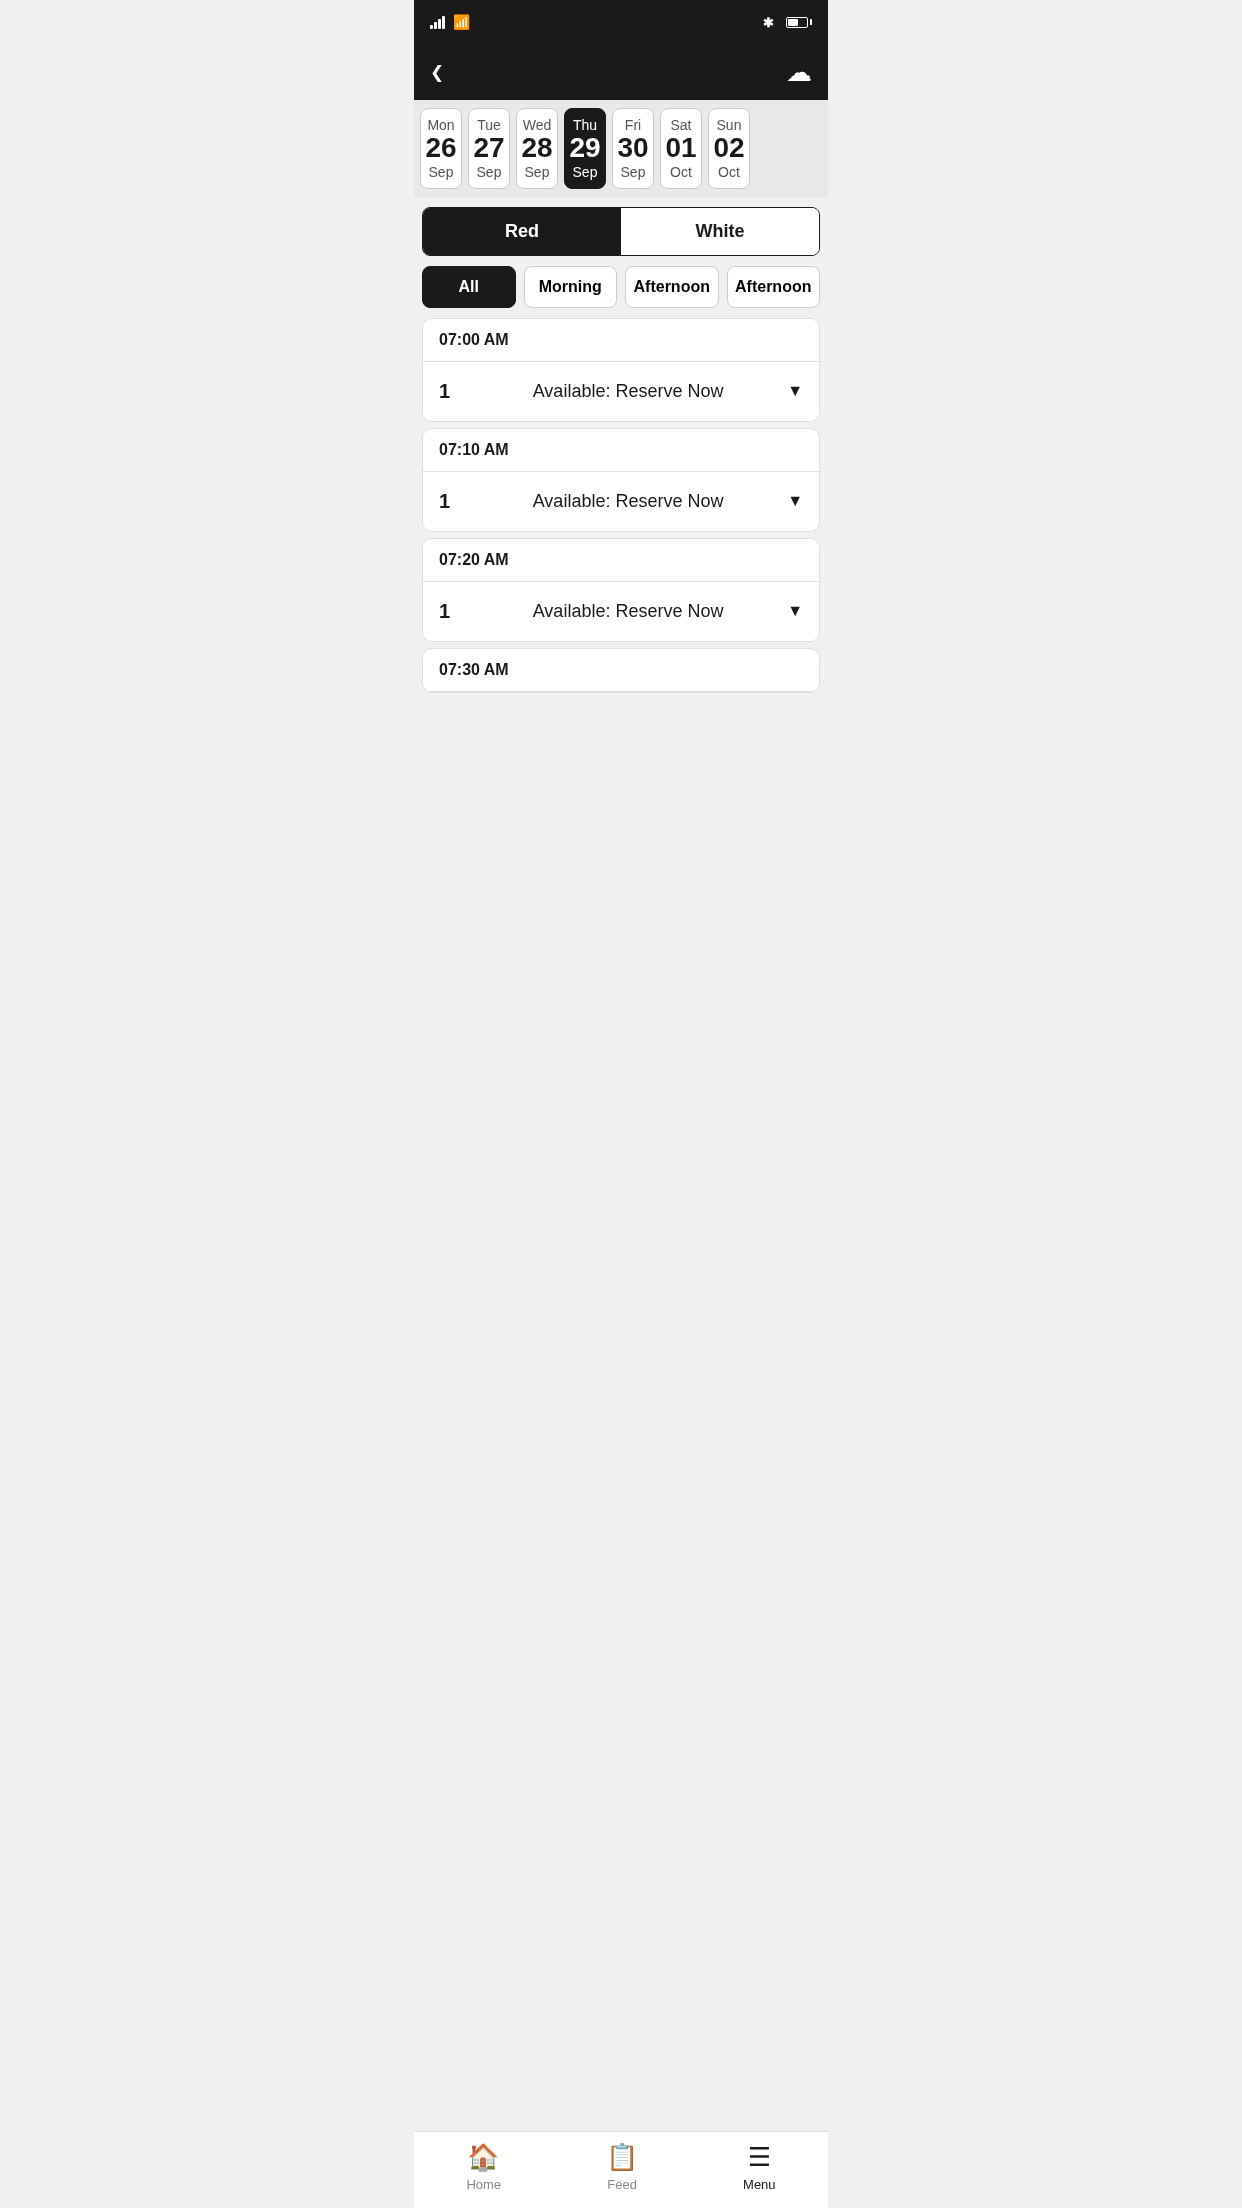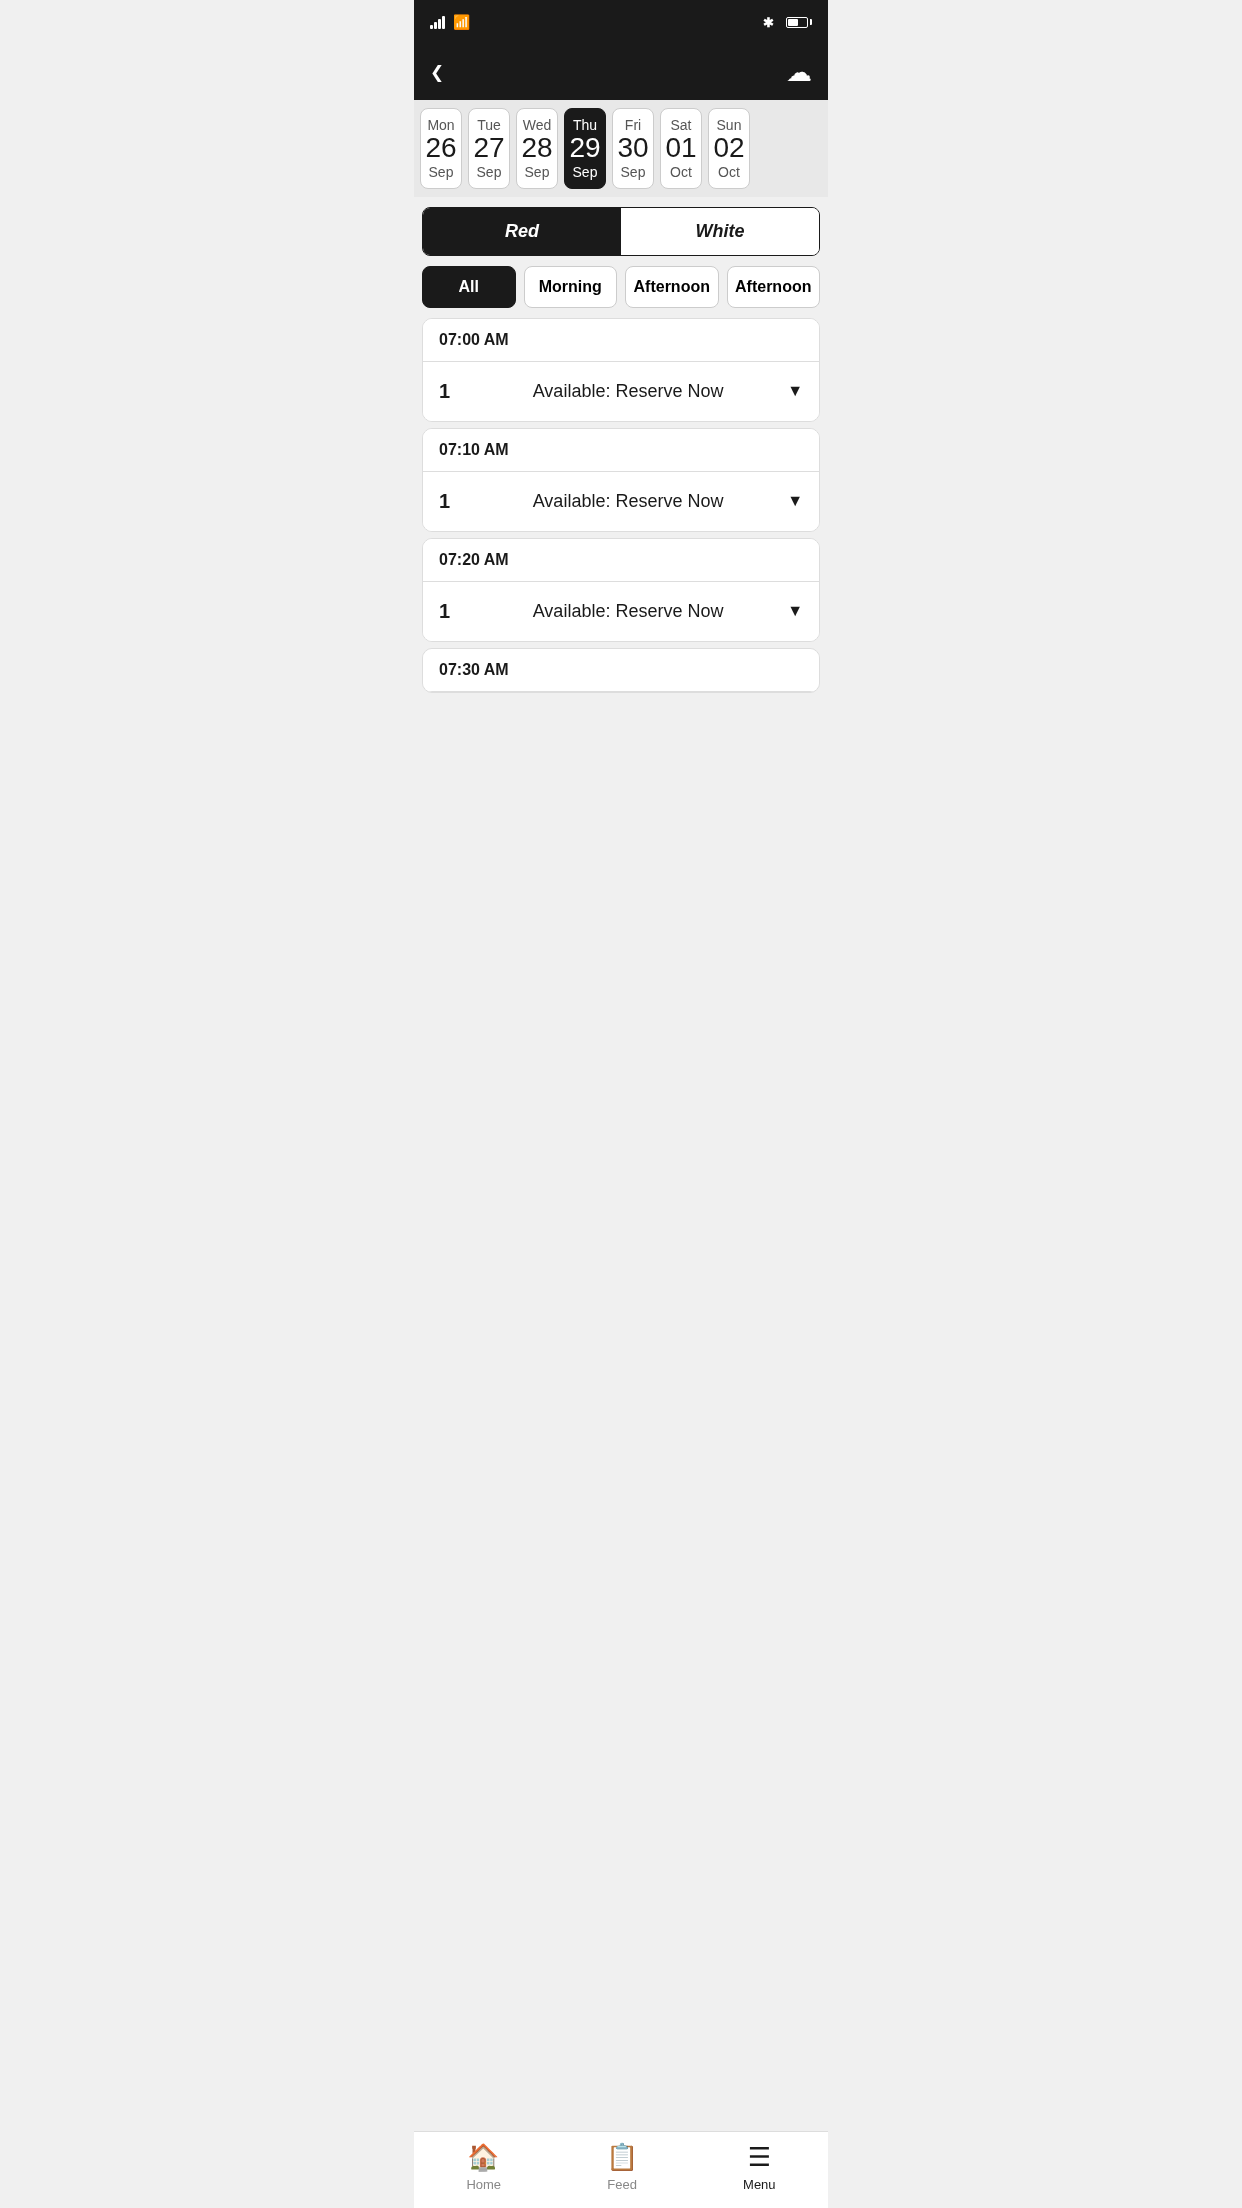--- a/index.html
+++ b/index.html
@@ -85,21 +85,21 @@
       border-color: #1a1a1a;
     }
     .day-cell .day-name {
       font-size: 14px;
       font-weight: 500;
       color: #555;
     }
     .day-cell.active .day-name { color: white; }
     .day-cell .day-num {
       font-size: 28px;
-      font-weight: 400;
+      font-weight: 700;
       color: #1a1a1a;
       line-height: 1.1;
     }
     .day-cell.active .day-num { color: white; }
     .day-cell .day-month {
       font-size: 14px;
       font-weight: 500;
       color: #555;
     }
     .day-cell.active .day-month { color: white; }
@@ -112,21 +112,20 @@
       border-radius: 8px;
       overflow: hidden;
     }
     .course-btn {
       flex: 1;
       padding: 13px 0;
       text-align: center;
       font-size: 18px;
       font-weight: 600;
       cursor: pointer;
-      font-style: italic;
     }
     .course-btn.active {
       background: #1a1a1a;
       color: white;
     }
     .course-btn.inactive {
       background: white;
       color: #1a1a1a;
     }
 

